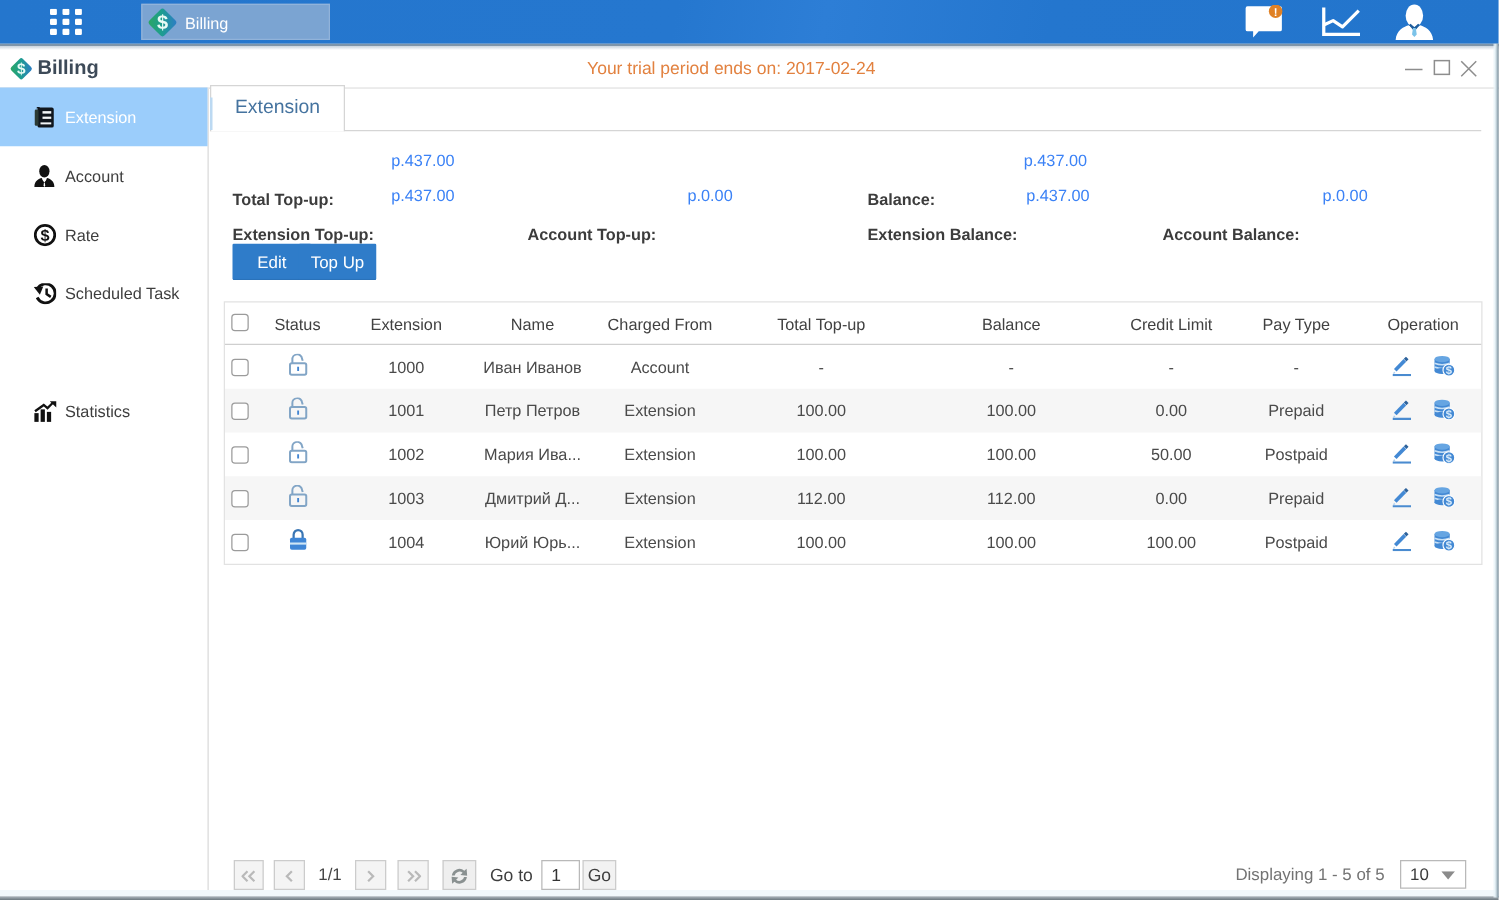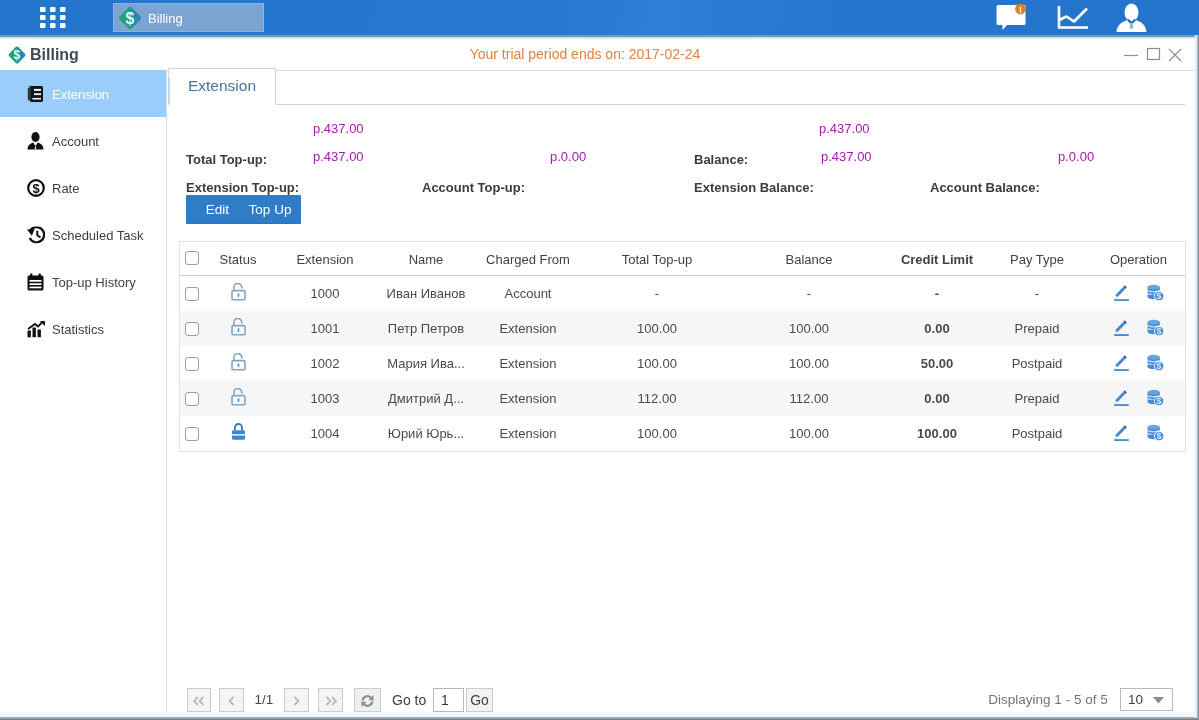--- a/index.html
+++ b/index.html
@@ -36,33 +36,33 @@
 
 
 #content { position:absolute; left:168px; top:71px; width:1031px; height:646px; background:#fff; }
 #tabline { position:absolute; left:0; top:33px; width:1017px; height:1px; background:#d5d5d5; }
 #tab { position:absolute; left:0; top:-3px; width:108px; height:37px; background:#fff;
   border:1px solid #d5d5d5; border-bottom:none; }
 #tab span { position:absolute; left:50%; top:8px; transform:translateX(-50%);
   color:#45739f; font-size:15.5px; }
 
 .slabel { position:absolute; font-weight:bold; color:#3c3c3c; font-size:13px; white-space:nowrap;margin-top:31px; }
-.sval { position:absolute; color:#a21caf; font-size:13px; white-space:nowrap; }
+.sval { position:absolute; color:#3b82f6; font-size:13px; white-space:nowrap; }
 
 .btn { position:absolute; background:#2f7cc9; color:#fff; font-size:13.5px;
   border-radius:1px; text-align:center; border-bottom:1px solid #2a72ba; }
 
 
 #tbl { position:absolute; left:11px; top:170px; width:1007px; border:1px solid #e2e2e2; }
 .trow { display:flex; align-items:center; height:35px; font-size:13px; color:#4a4a4a; }
 .thead { height:34px; color:#414141; font-size:13px; border-bottom:1px solid #cfcfcf; padding-top:2px; }
 .trow.alt { background:#f6f6f6; }
 .c { text-align:center; flex:none; }
 .c0 { width:28px; } .c1 { width:60px; } .c2 { width:114px; } .c3 { width:88px; white-space:nowrap; overflow:hidden; }
-.c4 { width:116px; } .c5 { width:142px; } .c6 { width:162px; } .c7 { width:94px;font-weight:bold; }
+.c4 { width:116px; } .c5 { width:142px; } .c6 { width:162px; } .c7 { width:94px; }
 .c8 { width:106px; } .c9 { width:97px; }
 .cb { display:block; width:14px; height:14px; border:1px solid #9b9b9b; border-radius:3px;
   background:#fff; }
 .thead .cb { margin-top:-3px; }
 
 
 #pager { position:absolute; left:0; top:688px; width:1199px; height:24px; font-size:13px; color:#555; }
 .pbtn { position:absolute; top:0; height:24px; background:#f4f4f4; border:1px solid #ccc;
   text-align:center; color:#b4b4b4; }
 #bstrip1 { position:absolute; left:0; top:712px; width:1199px; height:5px; background:#f2f8fb; }
@@ -170,31 +170,20 @@
       <span class="lbl">Rate</span>
     </div>
     <div class="sitem" style="top:140px">
       <svg width="18" height="17" viewBox="0 0 18 17">
         <path d="M3.1 4.1 A 7.6 7.6 0 1 1 2.7 11.5" fill="none" stroke="#111" stroke-width="2.3"></path>
         <path d="M0 3.0 L7.6 2.6 L4.9 9.2 Z" fill="#111"></path>
         <path d="M10.3 4.2 V 8.8 L13.6 11" fill="none" stroke="#111" stroke-width="2"></path>
       </svg>
       <span class="lbl">Scheduled Task</span>
     </div>
-    <div class="sitem" style="top:187px">
-      <svg width="17" height="18" viewBox="0 0 17 18">
-        <rect x="0.5" y="2.5" width="16" height="15" rx="1.5" fill="#111"></rect>
-        <rect x="3" y="0.5" width="2.4" height="4.4" rx="1" fill="#111"></rect>
-        <rect x="11.5" y="0.5" width="2.4" height="4.4" rx="1" fill="#111"></rect>
-        <rect x="2.5" y="7" width="12" height="1.7" fill="#fff"></rect>
-        <rect x="2.5" y="10.3" width="12" height="1.7" fill="#fff"></rect>
-        <rect x="2.5" y="13.6" width="12" height="1.7" fill="#fff"></rect>
-      </svg>
-      <span class="lbl">Top-up History</span>
-    </div>
     <div class="sitem" style="top:234px">
       <svg width="19" height="17" viewBox="0 0 19 17">
         <g fill="#111">
           <rect x="0.5" y="10" width="3.4" height="7"></rect>
           <rect x="5.5" y="7" width="3.4" height="10"></rect>
           <rect x="10.5" y="9" width="3.4" height="8"></rect>
           <path d="M1 8.5 L8 3.5 L11 6 L15.5 1.5" fill="none" stroke="#111" stroke-width="1.8"></path>
           <path d="M12.8 0.5 L18 0.5 L18 5.5 Z"></path>
         </g>
       </svg>

